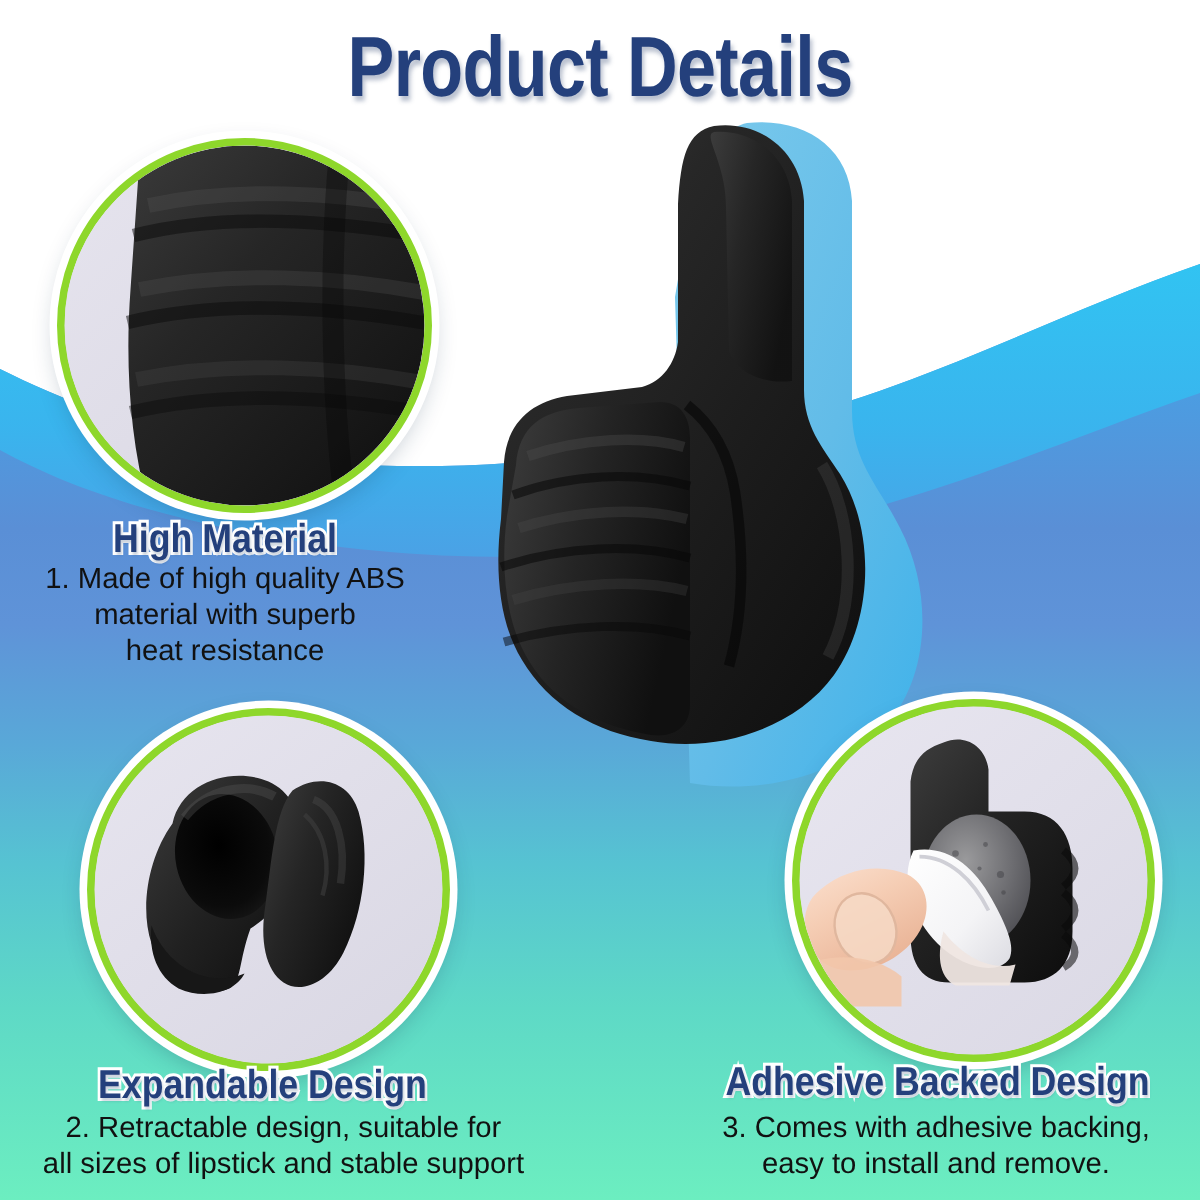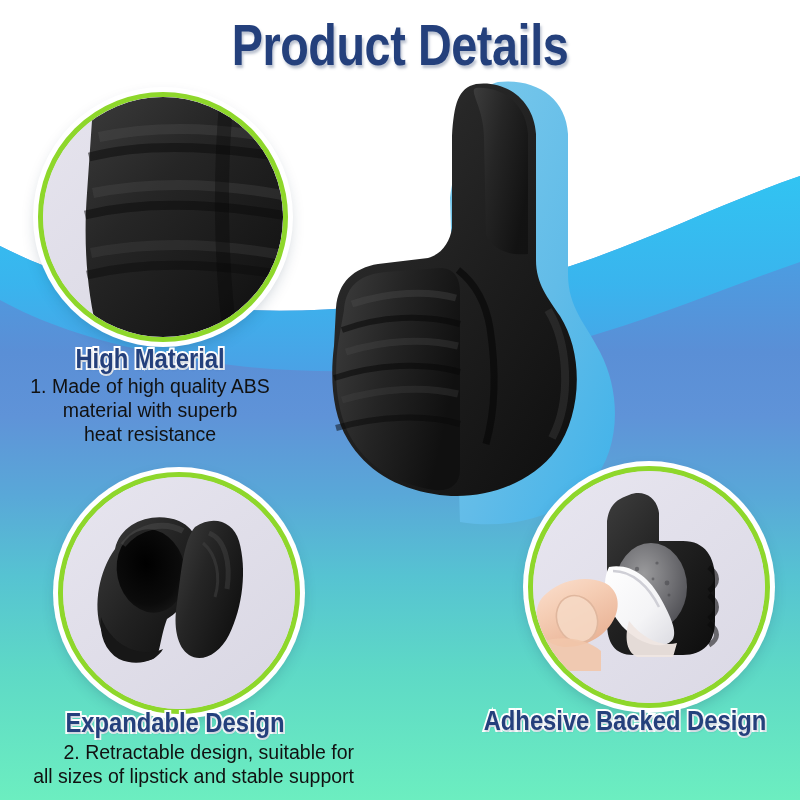--- a/index.html
+++ b/index.html
@@ -287,21 +287,21 @@
         <path d="M140,66 C154,78 158,100 152,120" fill="none" stroke="#3f3f3f" stroke-width="3" opacity="0.55"></path>
 
         <path d="M146,56 C162,62 168,86 164,112" fill="none" stroke="#585858" stroke-width="5" opacity="0.3"></path>
 
         <path d="M60,68 C76,48 102,44 120,54" fill="none" stroke="#5a5a5a" stroke-width="6" opacity="0.35"></path>
       </svg>
     </div>
   </div>
 
   <div class="feat-head" style="left:0px;top:708px;width:350px;">Expandable Design</div>
-  <div class="feat-body" style="left:0px;top:740px;width:354px;text-align:right;">2. Retractable design, suitable for
+  <div class="feat-body" style="left:12px;top:740px;width:354px;">2. Retractable design, suitable for
 all sizes of lipstick and stable support</div>
 
   <div class="circle" style="left:528px;top:466px;width:232px;height:232px;">
     <div class="inner">
       <svg viewBox="0 0 232 232" width="232" height="232">
         <defs>
           <linearGradient id="cl3bg" x1="0" y1="0" x2="0.9" y2="1">
             <stop offset="0%" stop-color="#e8e6f0"></stop>
             <stop offset="100%" stop-color="#dbd9e5"></stop>
           </linearGradient>
@@ -376,14 +376,16 @@
 
         <ellipse cx="44" cy="148" rx="20" ry="24" transform="rotate(-22 44 148)" fill="#f6d9c6" opacity="0.85"></ellipse>
         <ellipse cx="44" cy="148" rx="20" ry="24" transform="rotate(-22 44 148)" fill="none" stroke="#e0b79e" stroke-width="1.6"></ellipse>
 
         <path d="M10,170 C30,164 54,168 68,180 L68,200 L6,200 Z" fill="#f2c6ab" opacity="0.9"></path>
       </svg>
     </div>
   </div>
 
   <div class="feat-head" style="left:450px;top:706px;width:350px;">Adhesive Backed Design</div>
+  <div class="feat-body" style="left:448px;top:740px;width:352px;">3. Comes with adhesive backing,
+easy to install and remove.</div>
 
 </div>
 
 </body></html>

